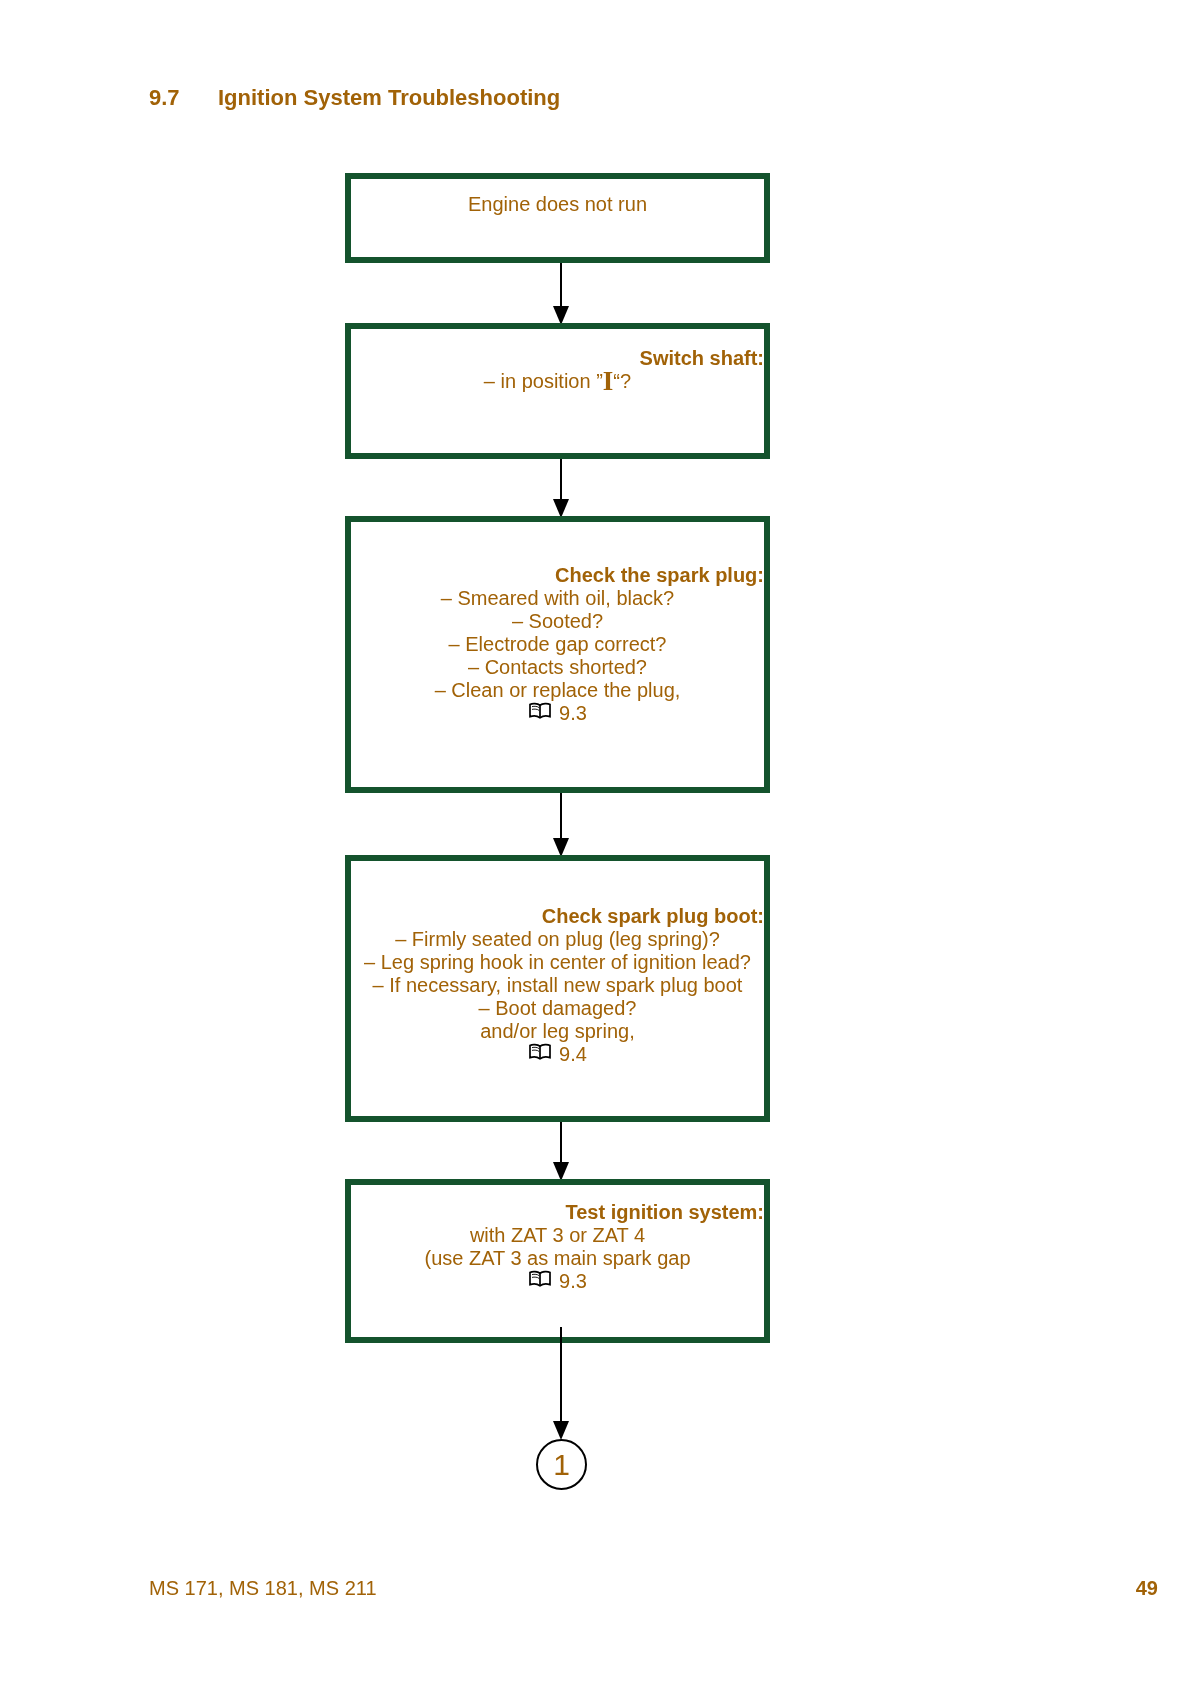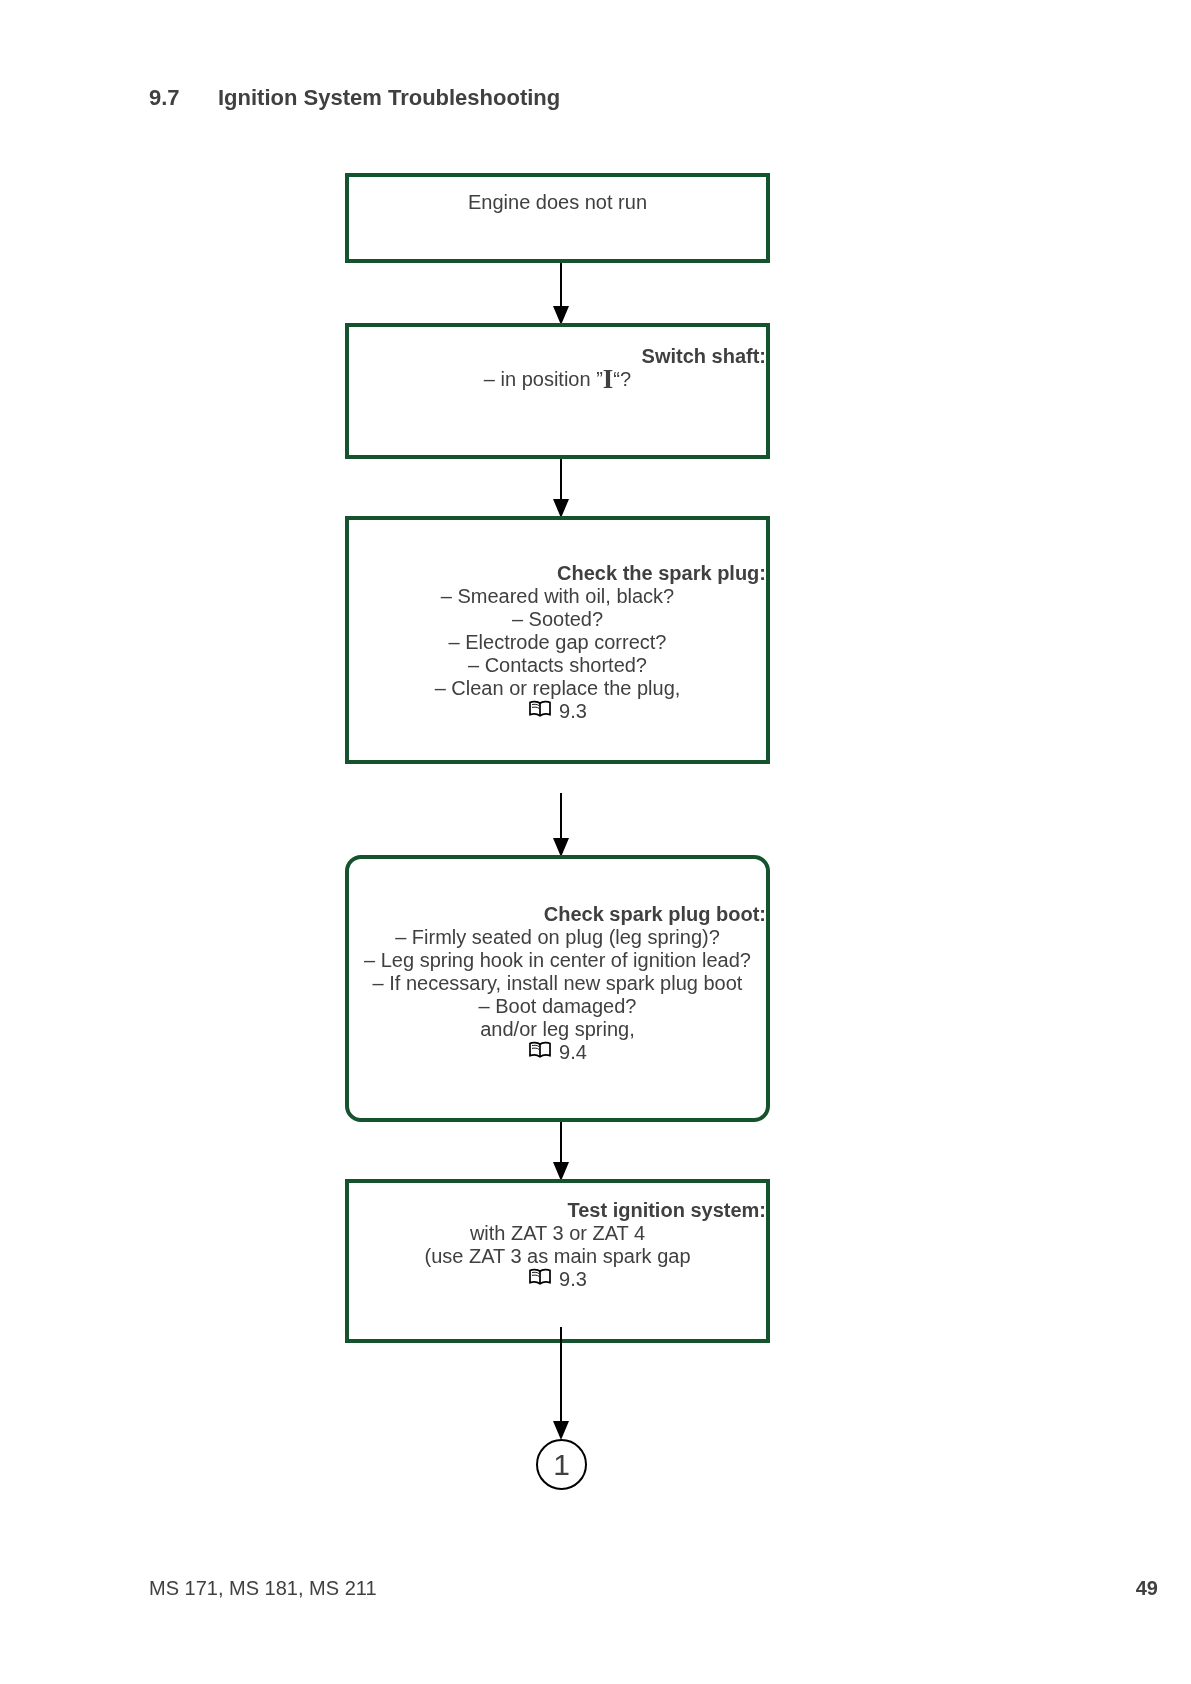--- a/index.html
+++ b/index.html
@@ -3,52 +3,52 @@
 <meta charset="utf-8">
 <style>
   * { margin: 0; padding: 0; box-sizing: border-box; }
   html, body { background: #e8e8e8; }
   .page {
     position: relative;
     width: 1191px;
     height: 1684px;
     margin: 0 auto;
     background: #ffffff;
-    color: #404040;
+    color: #a16207;
     font-family: "Liberation Sans", "DejaVu Sans", sans-serif;
     overflow: hidden;
   }
   
   .doc-heading {
     position: absolute;
     left: 149px;
     top: 86px;
     display: flex;
     font-size: 22px;
     font-weight: bold;
     line-height: 24px;
     white-space: nowrap;
   }
   .doc-heading .sec-num { width: 69px; }
   
   .fc-box {
     position: absolute;
     left: 345px;
     width: 425px;
-    border: 4px solid #14532d;
+    border: 6px solid #14532d;
     background: #fff;
     text-align: center;
     font-size: 20px;
     line-height: 23px;
   }
   .fc-box .box-title { font-weight: bold; text-align: right; }
   .box-engine { top: 173px; height: 90px;  padding-top: 14px; }
   .box-switch { top: 323px; height: 136px; padding-top: 18px; }
-  .box-plug   { top: 516px; height: 248px; padding-top: 42px; }
-  .box-boot   { top: 855px; height: 267px; padding-top: 44px; border-radius: 16px; }
+  .box-plug   { top: 516px; height: 277px; padding-top: 42px; }
+  .box-boot   { top: 855px; height: 267px; padding-top: 44px; }
   .box-test   { top: 1179px; height: 164px; padding-top: 16px; }
   .switch-sym {
     font-family: "Liberation Serif", "DejaVu Serif", serif;
     font-weight: bold;
     font-size: 27px;
     line-height: 20px;
     vertical-align: -2px;
     letter-spacing: 0;
   }
   .box-ref {

